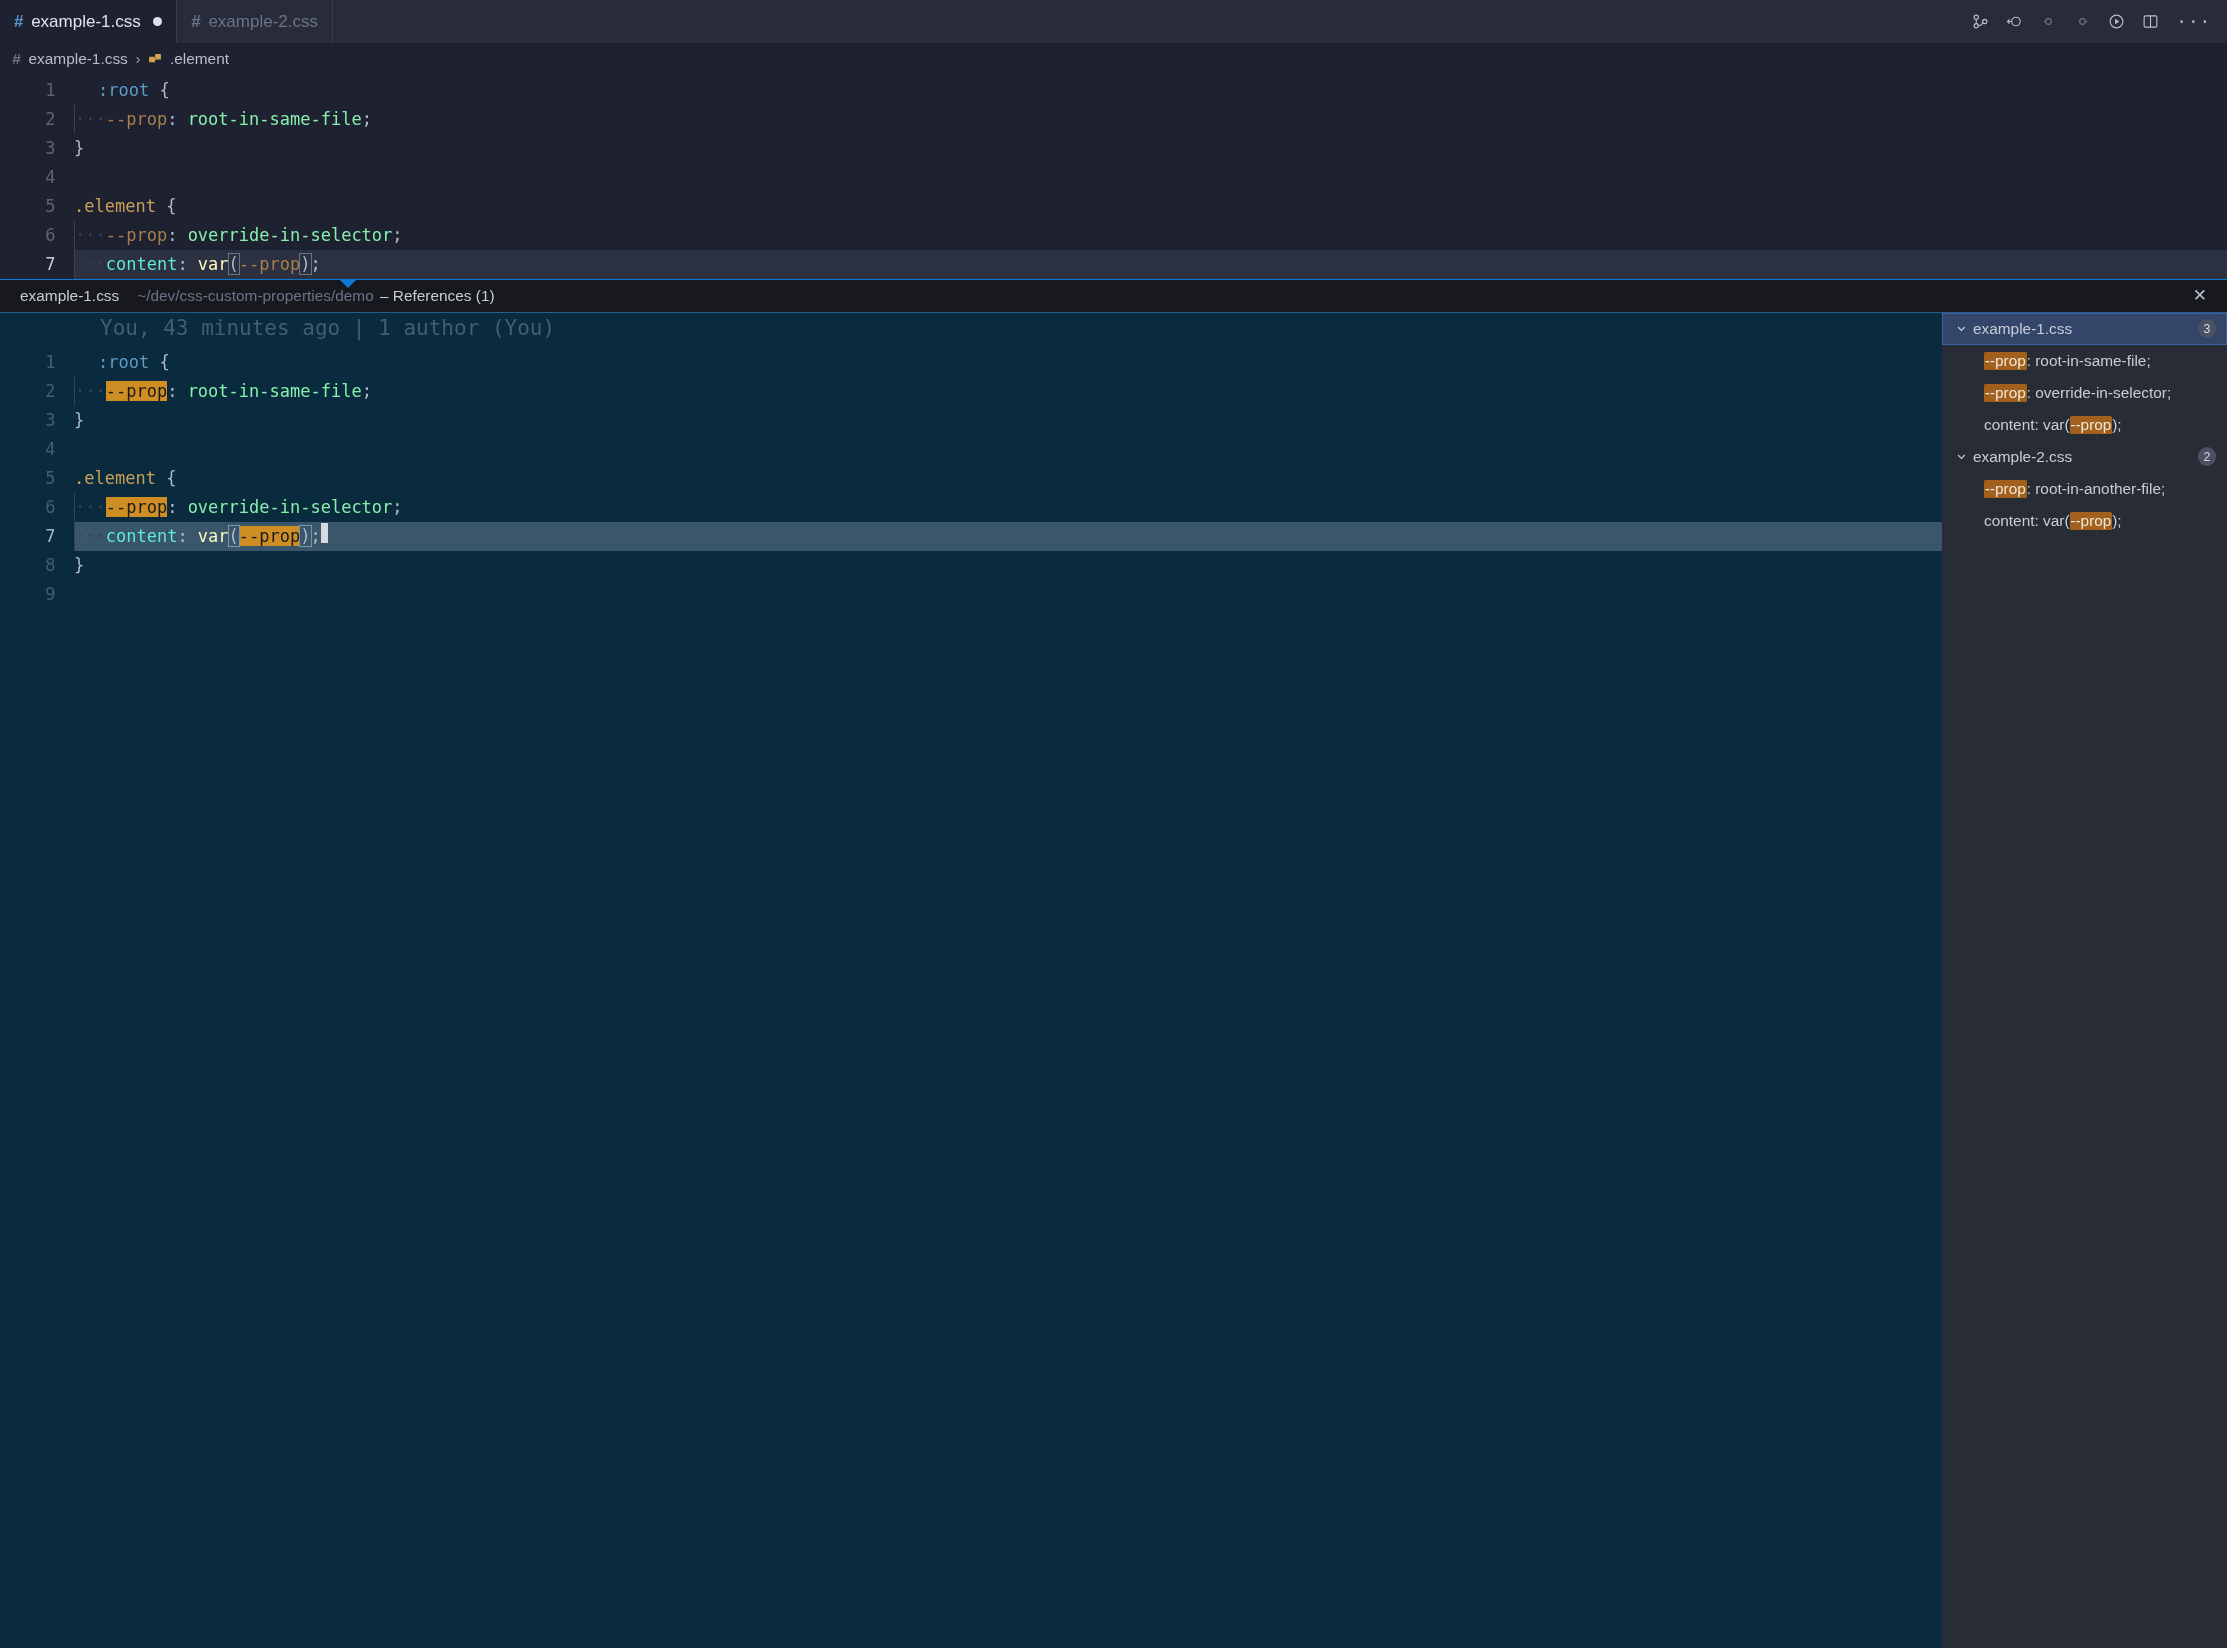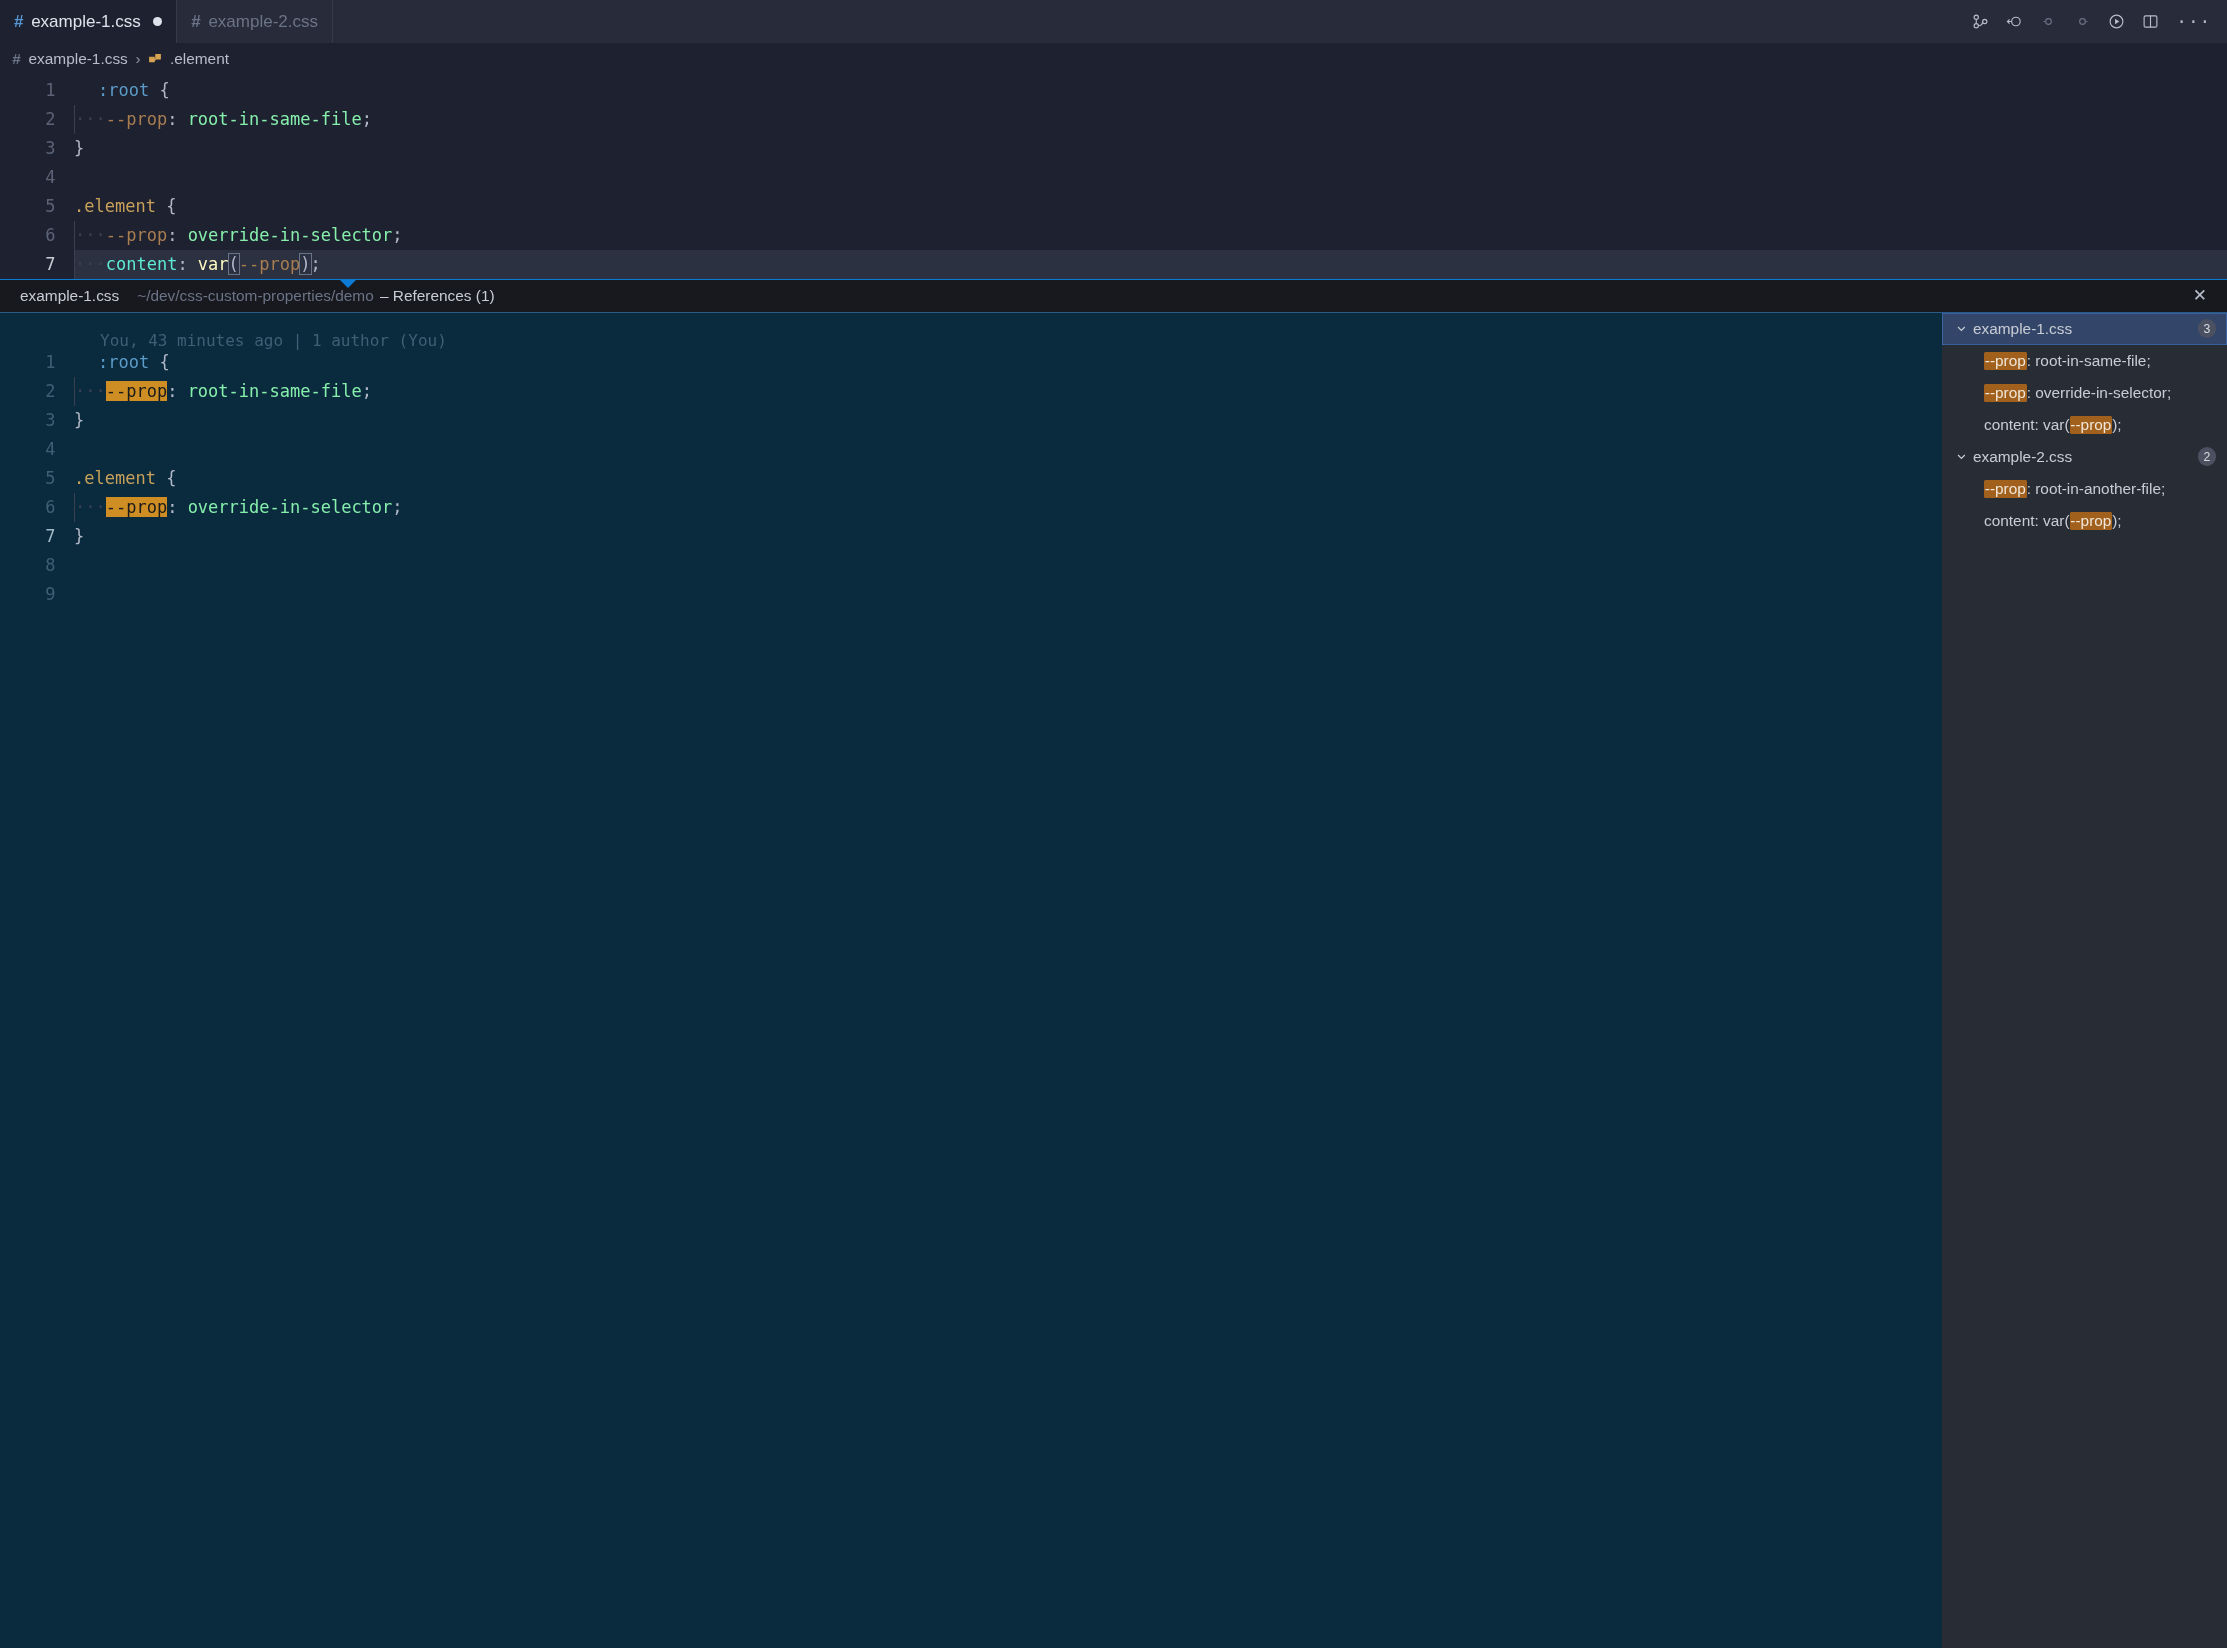--- a/index.html
+++ b/index.html
@@ -188,23 +188,23 @@
     position: relative;
   }
   .peek-editor .gutter {
     background: transparent;
     color: #3e6074;
   }
   .peek-editor .gutter .ln.active { color: #9fb9c7; }
 
   .peek-editor .annotate {
     position: absolute;
-    left: 100px; top: 13px;
+    left: 100px; top: 1px;
     color: #3e6074;
-    font-size: 16px;
+    font-size: 21px;
     height: 29px; line-height: 29px;
   }
 
   .peek-editor .code { padding-top: 35px; }
   .peek-editor .gutter { padding-top: 35px; }
 
   .peek-editor .line.current-line {
     background: #39566a;
   }
   .peek-editor .hl {
@@ -386,20 +386,21 @@
         <div class="ln">8</div>
         <div class="ln">9</div>
       </div>
     <div class="code" id="code-peek">
         <div class="line"><span class="pseudo">:root</span><span class=""> </span><span class="brace">{</span></div>
         <div class="line"><span class="indent-guide"></span><span class="ws">···</span><span class="hl">--prop</span><span class="punct">: </span><span class="val">root-in-same-file</span><span class="punct">;</span></div>
         <div class="line"><span class="brace">}</span></div>
         <div class="line"></div>
         <div class="line"><span class="selName">.element</span><span class=""> </span><span class="brace">{</span></div>
         <div class="line"><span class="indent-guide"></span><span class="ws">···</span><span class="hl">--prop</span><span class="punct">: </span><span class="val">override-in-selector</span><span class="punct">;</span></div>
+        <div class="line current-line"><span class="indent-guide"></span><span class="ws">···</span><span class="prop">content</span><span class="punct">: </span><span class="func">var</span><span class="punct hl-bracket">(</span><span class="hl">--prop</span><span class="punct hl-bracket">)</span><span class="punct">;</span><span class="cursor-block"></span></div>
         <div class="line"><span class="brace">}</span></div>
         <div class="line"></div>
       </div>
   </div>
   <div class="peek-tree" id="peek-tree">
       <div class="tree-file selected">
         <span class="chev">
           <svg width="10.8" height="10.8" viewBox="0 0 16 16">
             <path d="M3 6l5 5 5-5" fill="none" stroke="#c8ccd4" stroke-width="1.8"></path>
           </svg>

